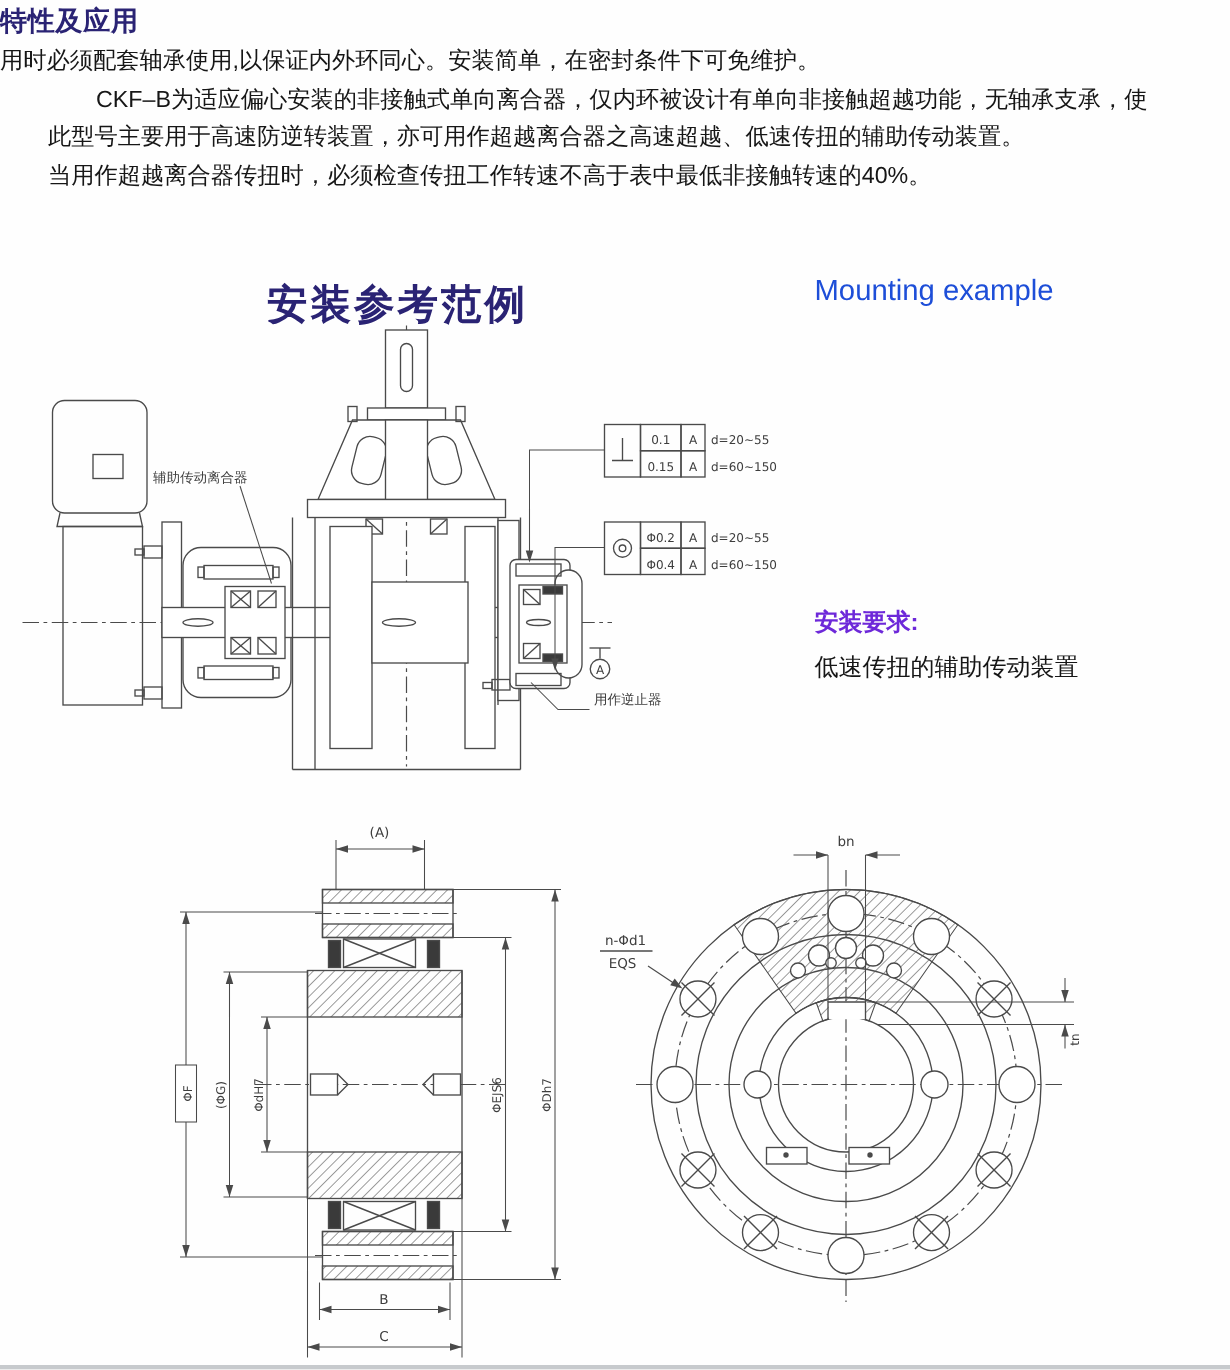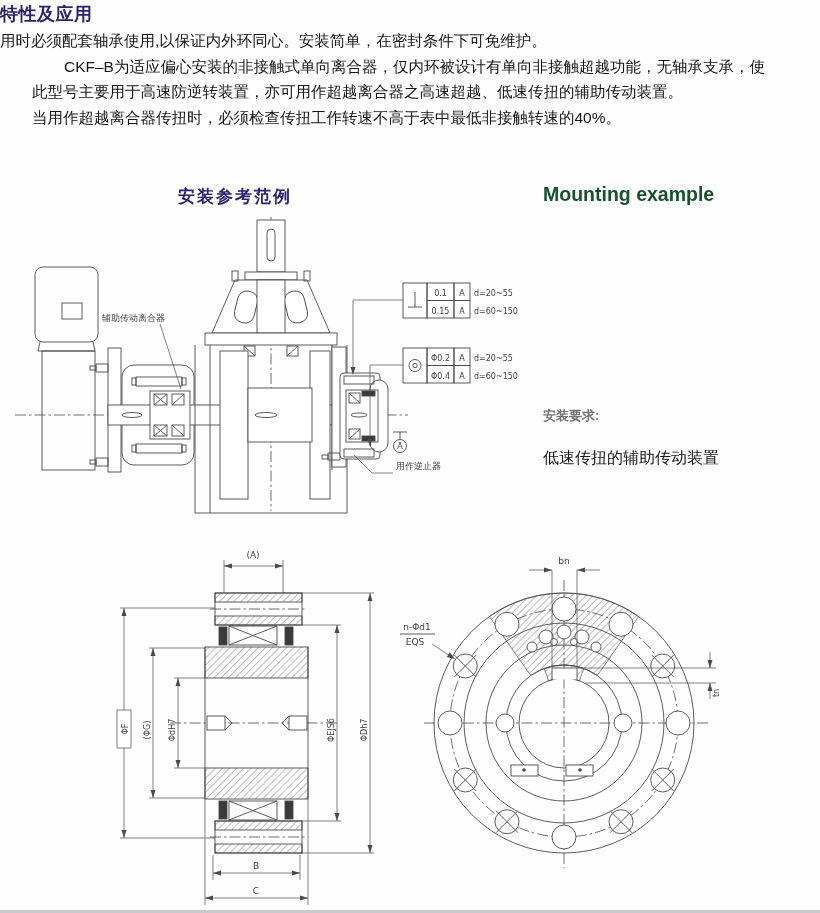--- a/index.html
+++ b/index.html
@@ -13,27 +13,27 @@
   .edge-b{position:absolute;left:0;bottom:0;width:100%;height:3px;background:#c7cacd;}
   .doc-title{
     position:absolute;left:0px;top:2px;font-size:18px;font-weight:bold;
     color:#2a2374;letter-spacing:.5px;
   }
   .intro{position:absolute;left:0;top:28px;width:820px;font-size:15.5px;
     line-height:25.5px;color:#161616;font-weight:500;}
   .intro .ln{white-space:nowrap;}
   .ind-4{padding-left:64px;}
   .ind-2{padding-left:32px;}
-  .h-cn{position:absolute;left:178px;top:185px;font-size:17px;font-weight:bold;
+  .h-cn{position:absolute;left:178px;top:185px;font-size:27px;font-weight:bold;
     color:#2a2374;letter-spacing:2px;}
-  .h-en{position:absolute;left:543px;top:183px;font-size:19.5px;font-weight:bold;
-    color:#14532d;}
+  .h-en{position:absolute;left:543px;top:183px;font-size:19.5px;font-weight:normal;
+    color:#1d4ed8;}
   .req{position:absolute;left:543px;top:402px;width:240px;font-size:16px;
     line-height:28px;color:#161616;}
-  .req .rt{font-weight:bold;color:#737373;font-size:13px;margin-bottom:14px;}
+  .req .rt{font-weight:bold;color:#6d28d9;font-size:16px;margin-bottom:2px;}
   svg{position:absolute;}
   svg text{fill:#3d3d3d;stroke:none;font-family:"DejaVu Sans",sans-serif;font-size:9px;}
   svg text.t8{font-size:8px;}
   svg text.mid{text-anchor:middle;}
   .ln-g{stroke:#4a4a4a;stroke-width:0.9;fill:none;}
   .cl{stroke-dasharray:11 3 2.5 3;stroke-width:0.8;}
   .thin{stroke-width:0.7;}
   .arw{fill:#4a4a4a;stroke:none;}
 </style>
 </head>

